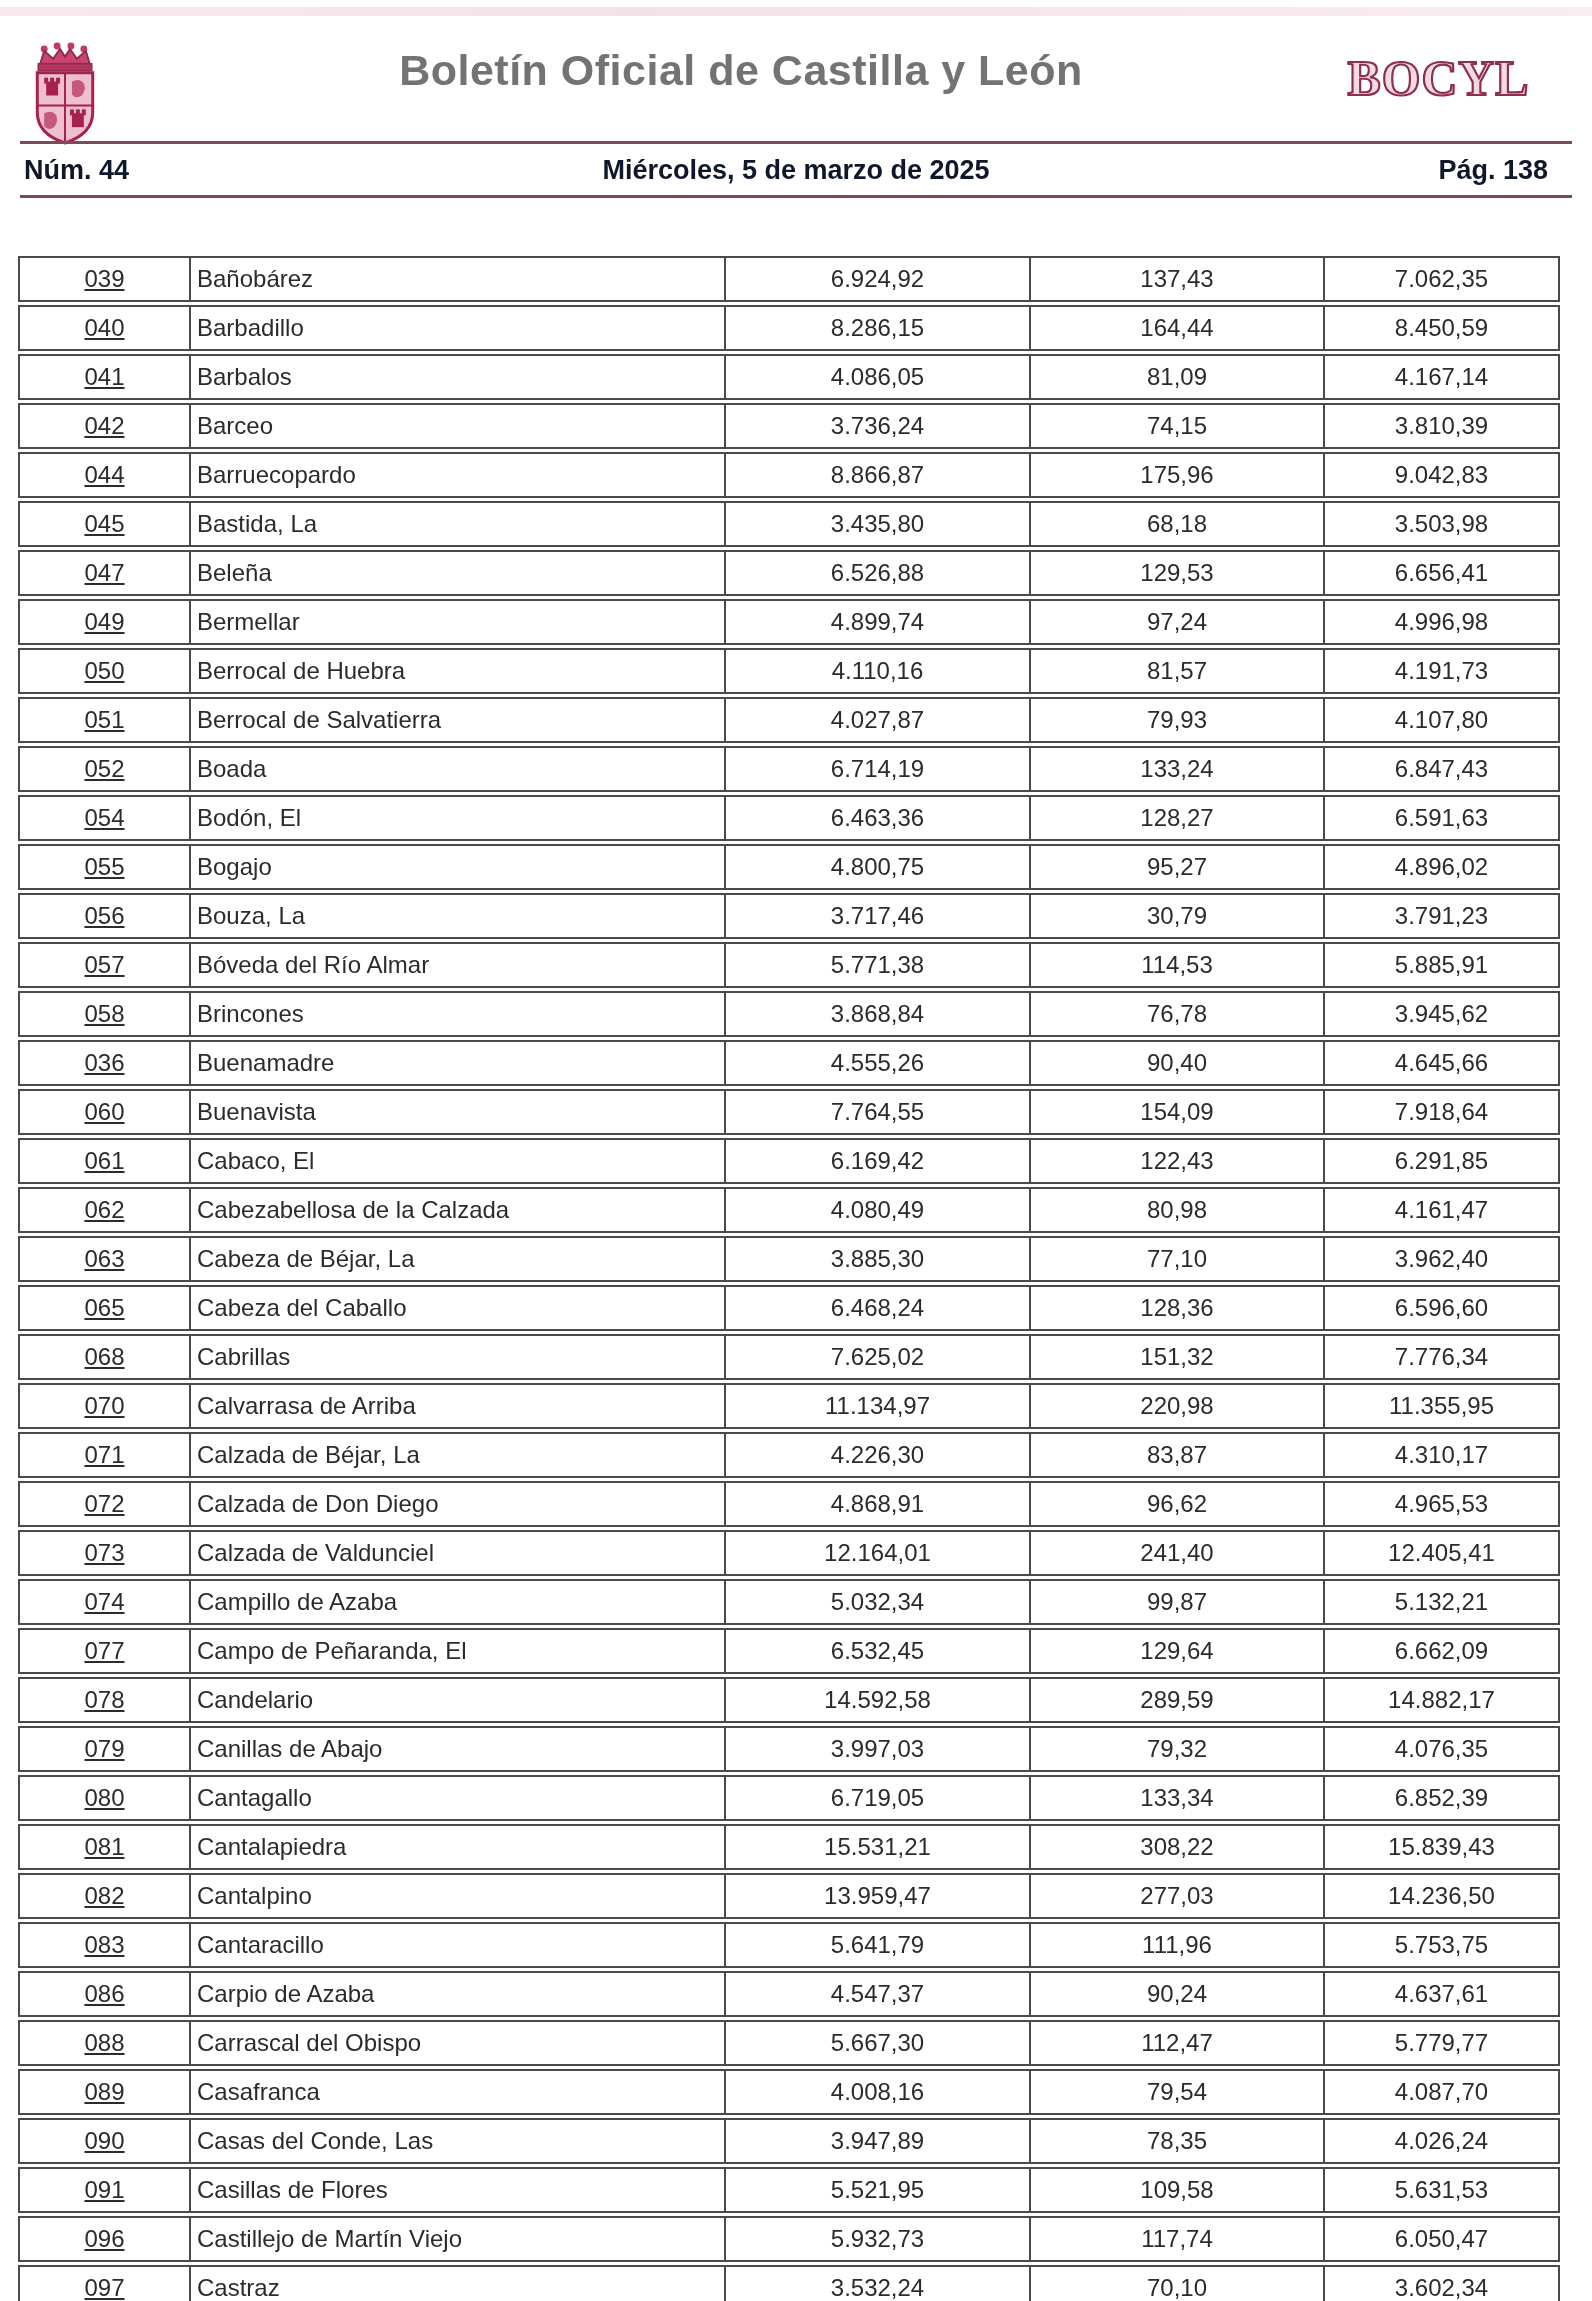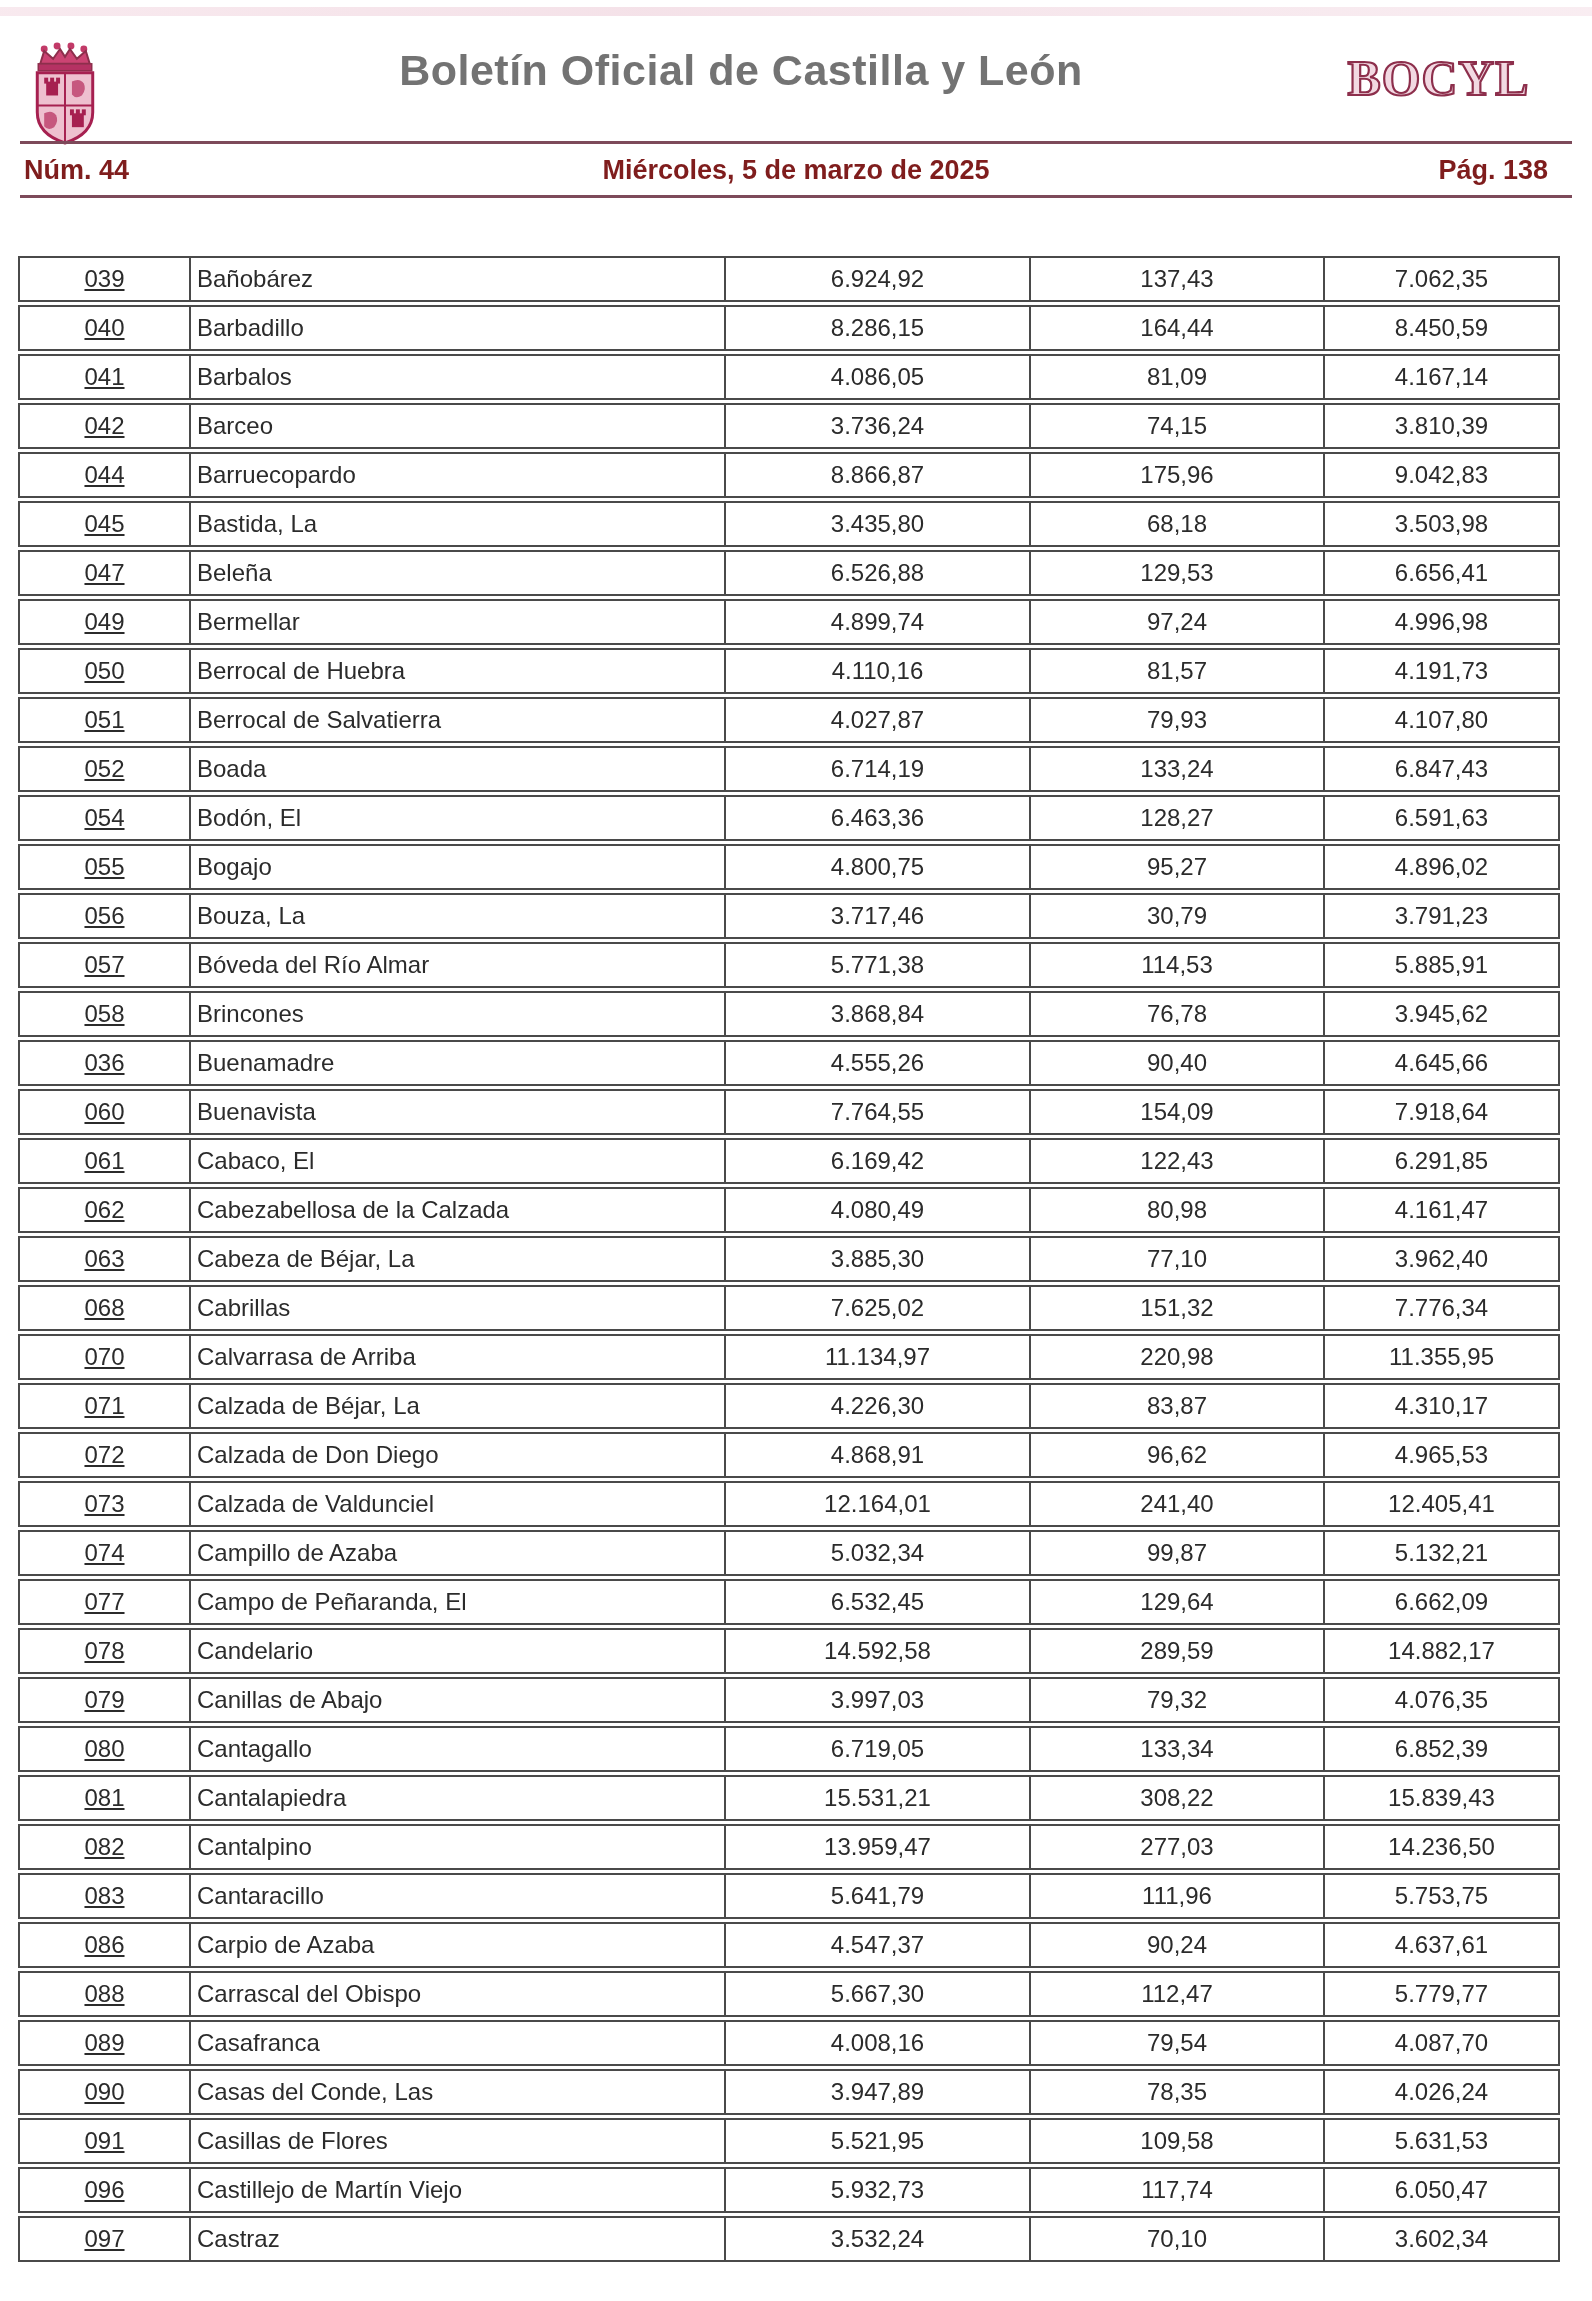--- a/index.html
+++ b/index.html
@@ -15,21 +15,21 @@
   .crest{position:absolute;left:24px;top:42px;width:82px;height:103px;}
   .page-title{
     position:absolute;left:119px;right:229px;top:46px;
     text-align:center;font-size:43px;font-weight:bold;color:#737373;
     letter-spacing:0.5px;white-space:nowrap;
   }
   .bocyl-logo{position:absolute;right:54px;top:50px;}
   .rule{position:absolute;left:20px;width:1552px;height:3px;background:#7D4A5A;}
   .rule-1{top:141px;}
   .rule-2{top:195px;}
-  .subheader{position:absolute;top:150px;height:40px;font-size:27px;font-weight:bold;color:#7f1d1d;line-height:40px;}
+  .subheader{position:absolute;top:150px;height:40px;font-size:27px;font-weight:bold;color:#0f172a;line-height:40px;}
   .issue{left:24px;}
   .date{left:0;right:0;text-align:center;}
   .pagenum{right:44px;}
   table.muni{
     position:absolute;left:18px;top:253px;width:1542px;
     border-collapse:separate;border-spacing:0 3px;table-layout:fixed;
   }
   td{
     border-top:2px solid #4A4A4A;border-bottom:2px solid #4A4A4A;
     border-right:2px solid #4A4A4A;
@@ -237,20 +237,27 @@
         <td class="c4">4.161,47</td>
       </tr>
       <tr>
         <td class="c0">063</td>
         <td class="c1">Cabeza de Béjar, La</td>
         <td class="c2">3.885,30</td>
         <td class="c3">77,10</td>
         <td class="c4">3.962,40</td>
       </tr>
       <tr>
+        <td class="c0">065</td>
+        <td class="c1">Cabeza del Caballo</td>
+        <td class="c2">6.468,24</td>
+        <td class="c3">128,36</td>
+        <td class="c4">6.596,60</td>
+      </tr>
+      <tr>
         <td class="c0">068</td>
         <td class="c1">Cabrillas</td>
         <td class="c2">7.625,02</td>
         <td class="c3">151,32</td>
         <td class="c4">7.776,34</td>
       </tr>
       <tr>
         <td class="c0">070</td>
         <td class="c1">Calvarrasa de Arriba</td>
         <td class="c2">11.134,97</td>

